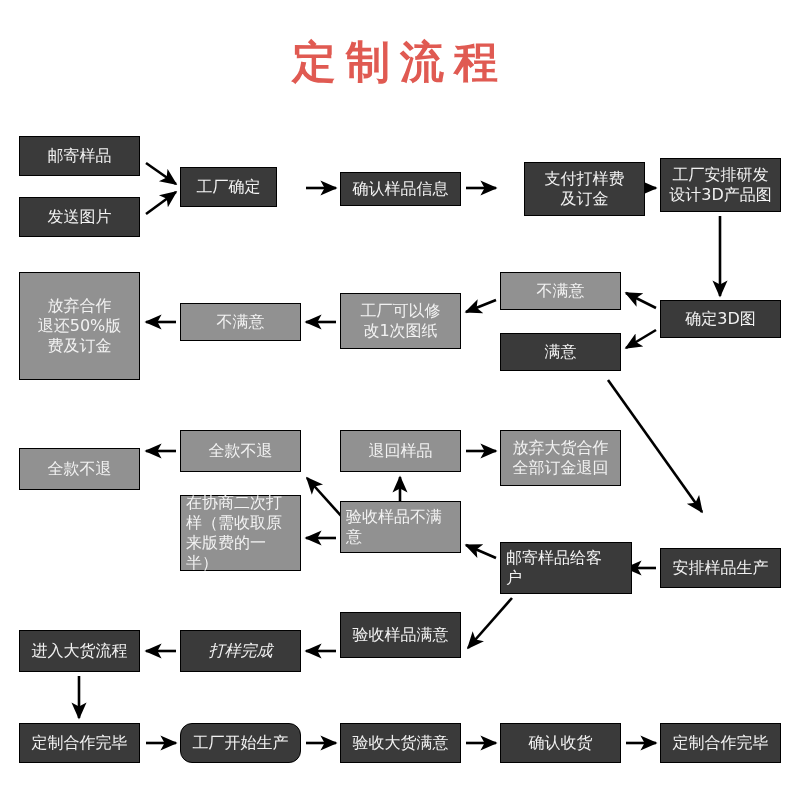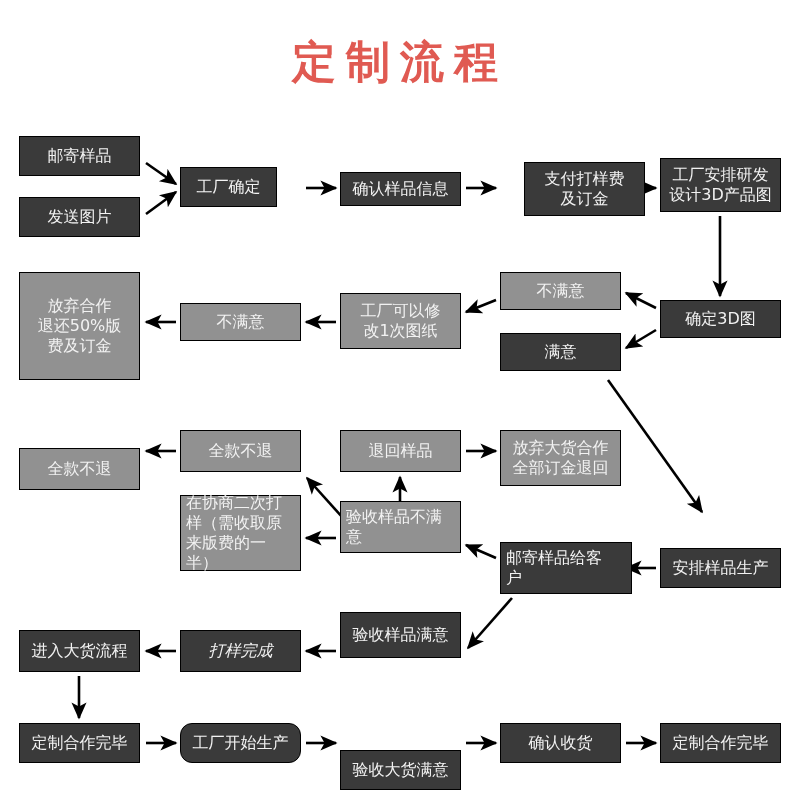--- a/index.html
+++ b/index.html
@@ -130,18 +130,18 @@
       <div class="node gray left" style="left: 340px; top: 501px; width: 121px; height: 52px;">验收样品不满
 意</div>
       <div class="node dark left" style="left: 500px; top: 542px; width: 132px; height: 52px;">邮寄样品给客
 户</div>
       <div class="node dark" style="left: 660px; top: 548px; width: 121px; height: 40px;">安排样品生产</div>
       <div class="node dark" style="left: 340px; top: 612px; width: 121px; height: 46px;">验收样品满意</div>
       <div class="node dark" style="left: 180px; top: 630px; width: 121px; height: 42px; font-style: italic;">打样完成</div>
       <div class="node dark" style="left: 19px; top: 630px; width: 121px; height: 42px;">进入大货流程</div>
       <div class="node dark" style="left: 19px; top: 723px; width: 121px; height: 40px;">定制合作完毕</div>
       <div class="node dark" style="left: 180px; top: 723px; width: 121px; height: 40px; border-radius: 12px;">工厂开始生产</div>
-      <div class="node dark" style="left: 340px; top: 723px; width: 121px; height: 40px; margin-top: 27px;">验收大货满意</div>
+      <div class="node dark" style="left: 340px; top: 723px; width: 121px; height: 40px;">验收大货满意</div>
       <div class="node dark" style="left: 500px; top: 723px; width: 121px; height: 40px;">确认收货</div>
       <div class="node dark" style="left: 660px; top: 723px; width: 121px; height: 40px;">定制合作完毕</div>
     </div>
 
 </div>
 
 </body></html>

